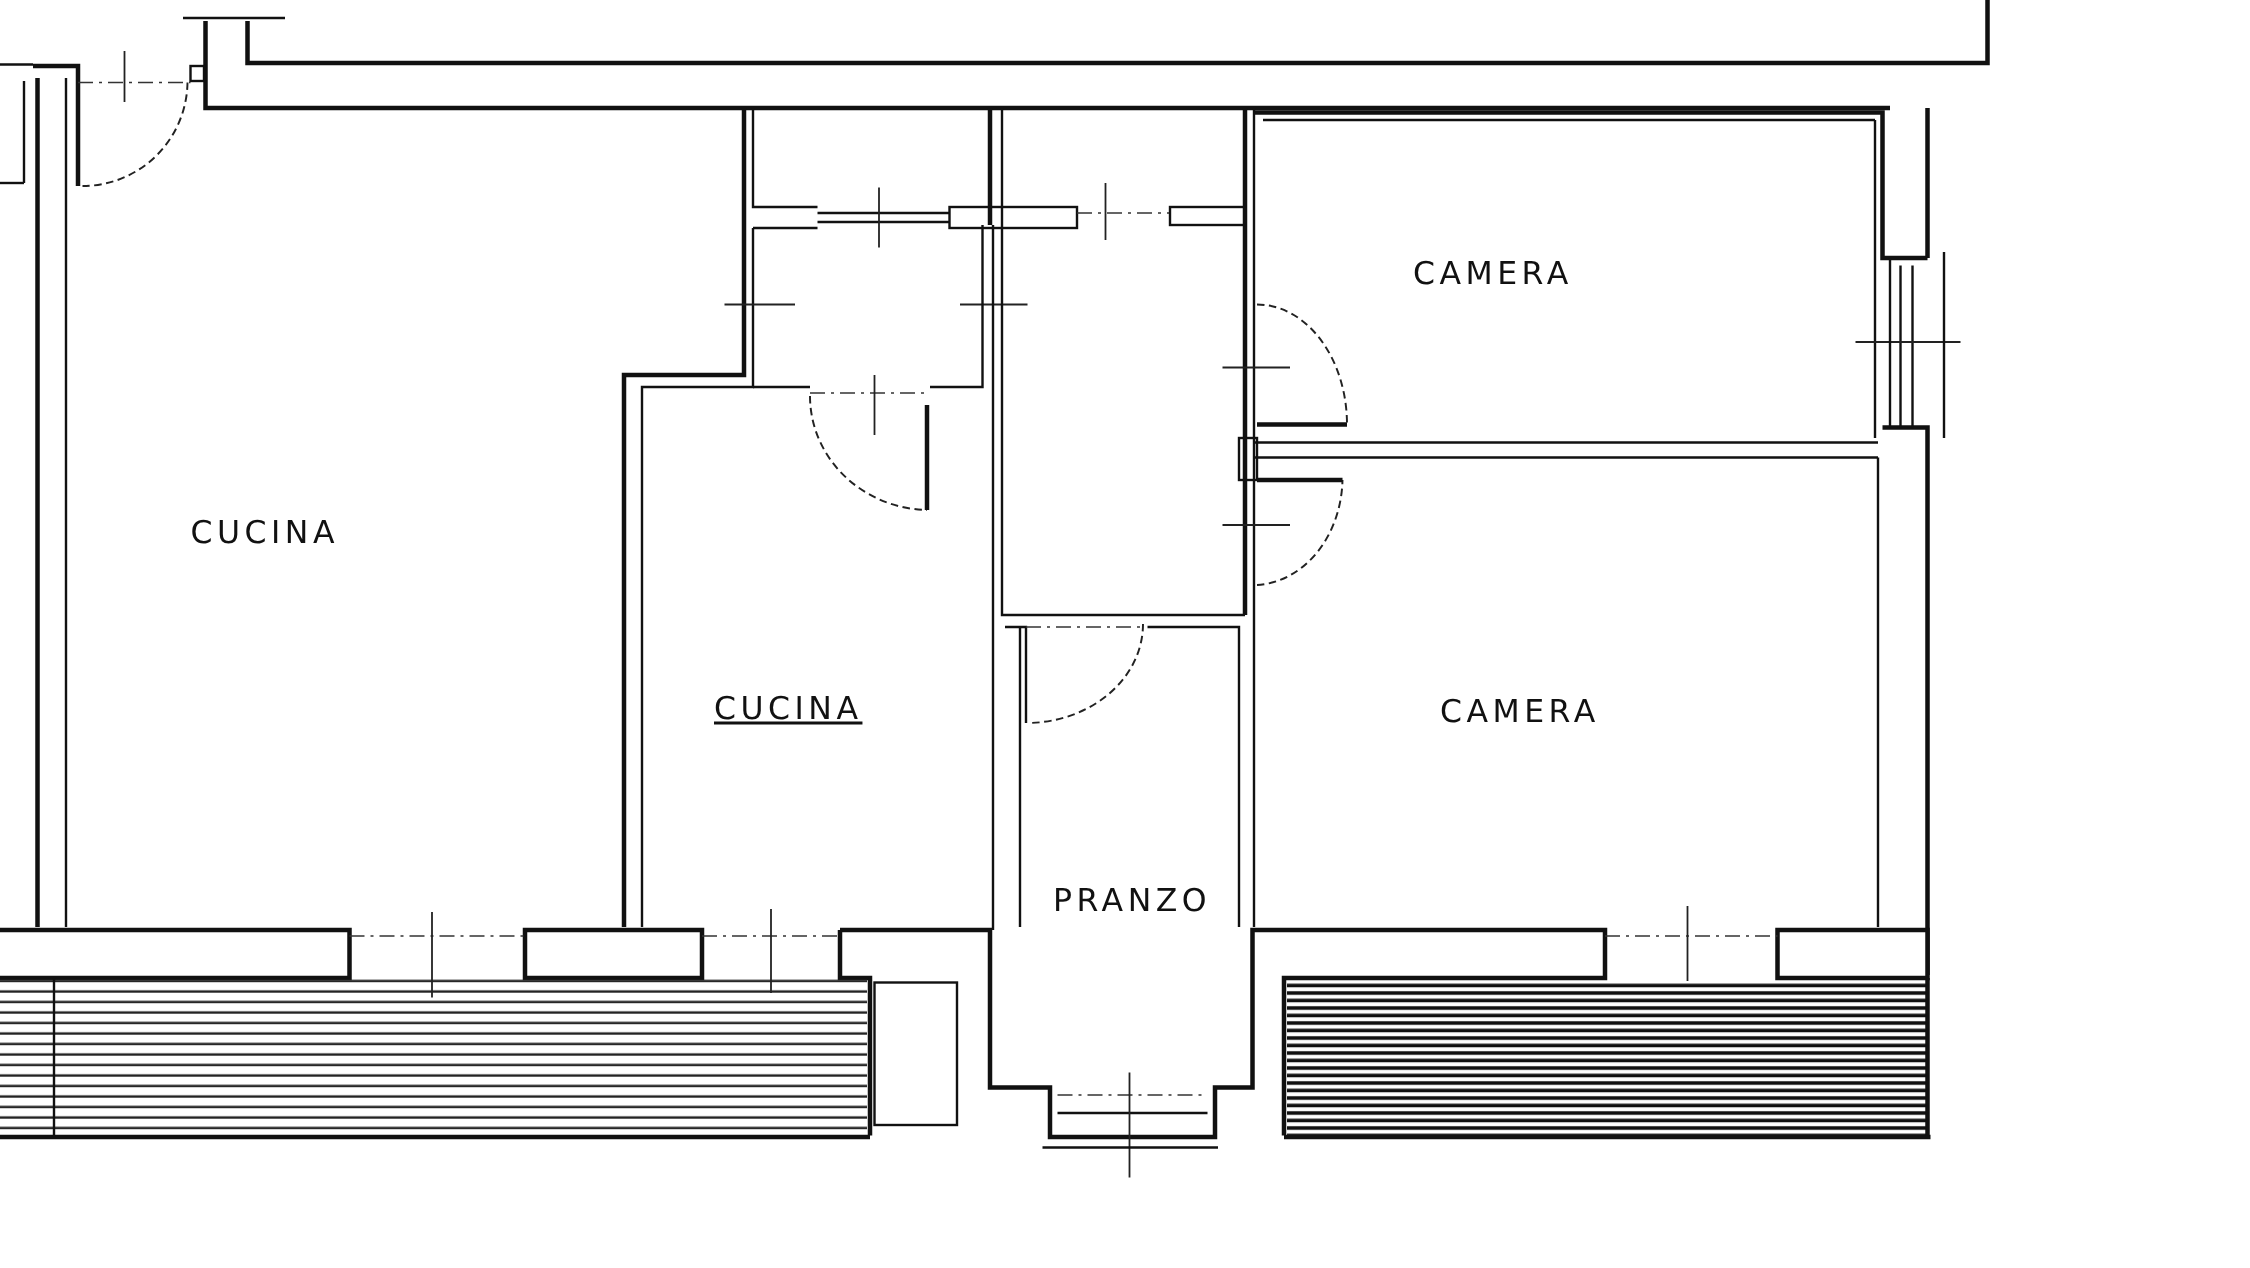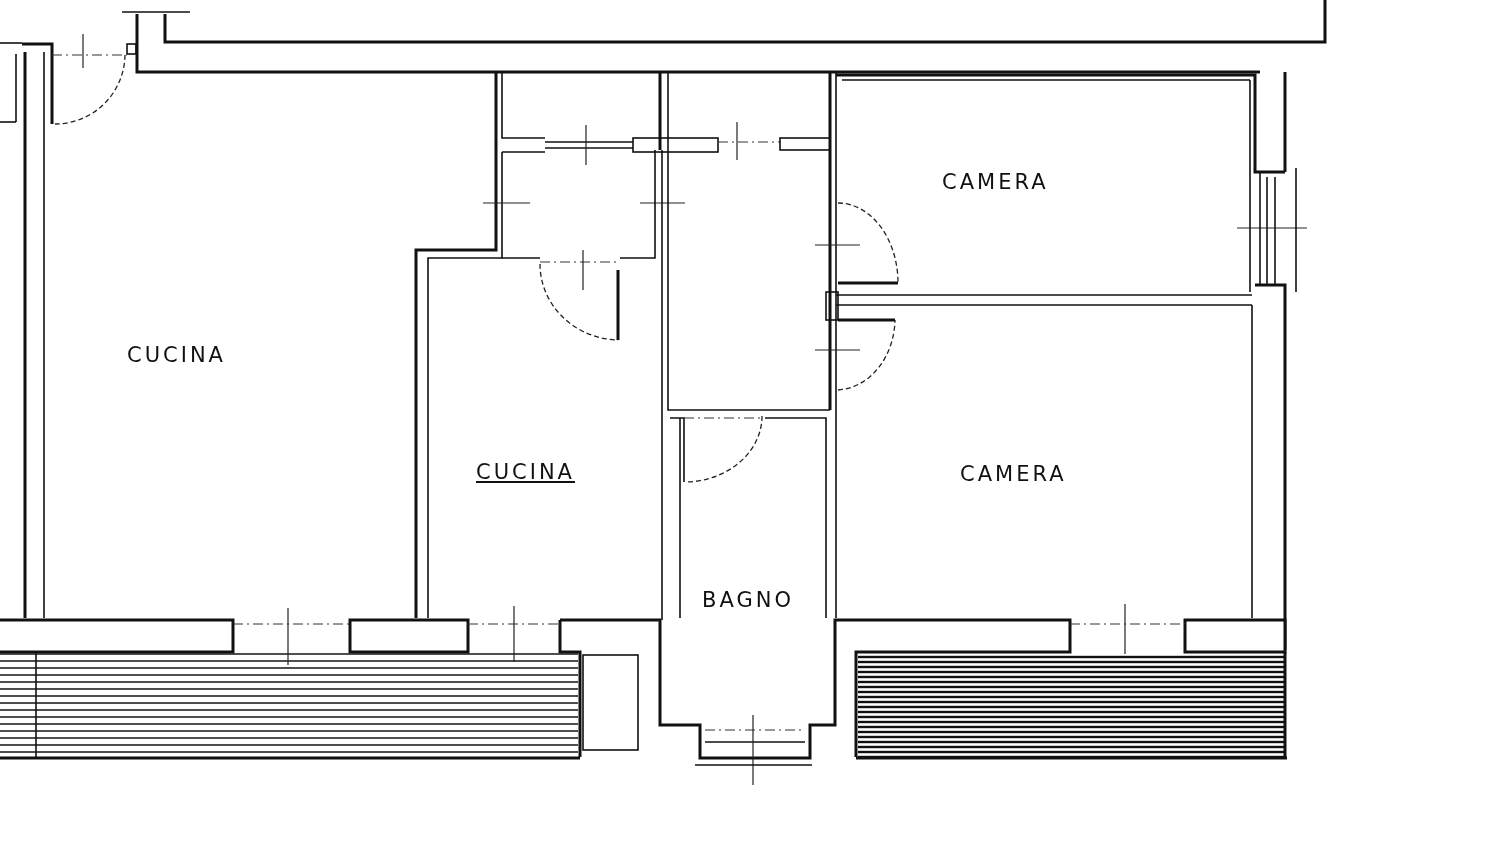--- a/index.html
+++ b/index.html
@@ -142,15 +142,15 @@
   </g>
   <g>
     <rect x="858" y="654" width="427" height="104" fill="url(#hatch-dense)"></rect>
     <line class="wall" x1="856" y1="758" x2="1287" y2="758"></line>
     <line class="wall" x1="1285" y1="652" x2="1285" y2="758"></line>
   </g>
 </svg>
 
 <div class="room-label" style="left:127px; top:343px;">CUCINA</div>
 <div class="room-label" style="left:476px; top:460px;text-decoration:underline;">CUCINA</div>
-<div class="room-label" style="left:702px; top:588px;">BAGNO</div>
+<div class="room-label" style="left:702px; top:588px;">PRANZO</div>
 <div class="room-label" style="left:942px; top:170px;">CAMERA</div>
 <div class="room-label" style="left:960px; top:462px;">CAMERA</div>
 
 </body></html>

